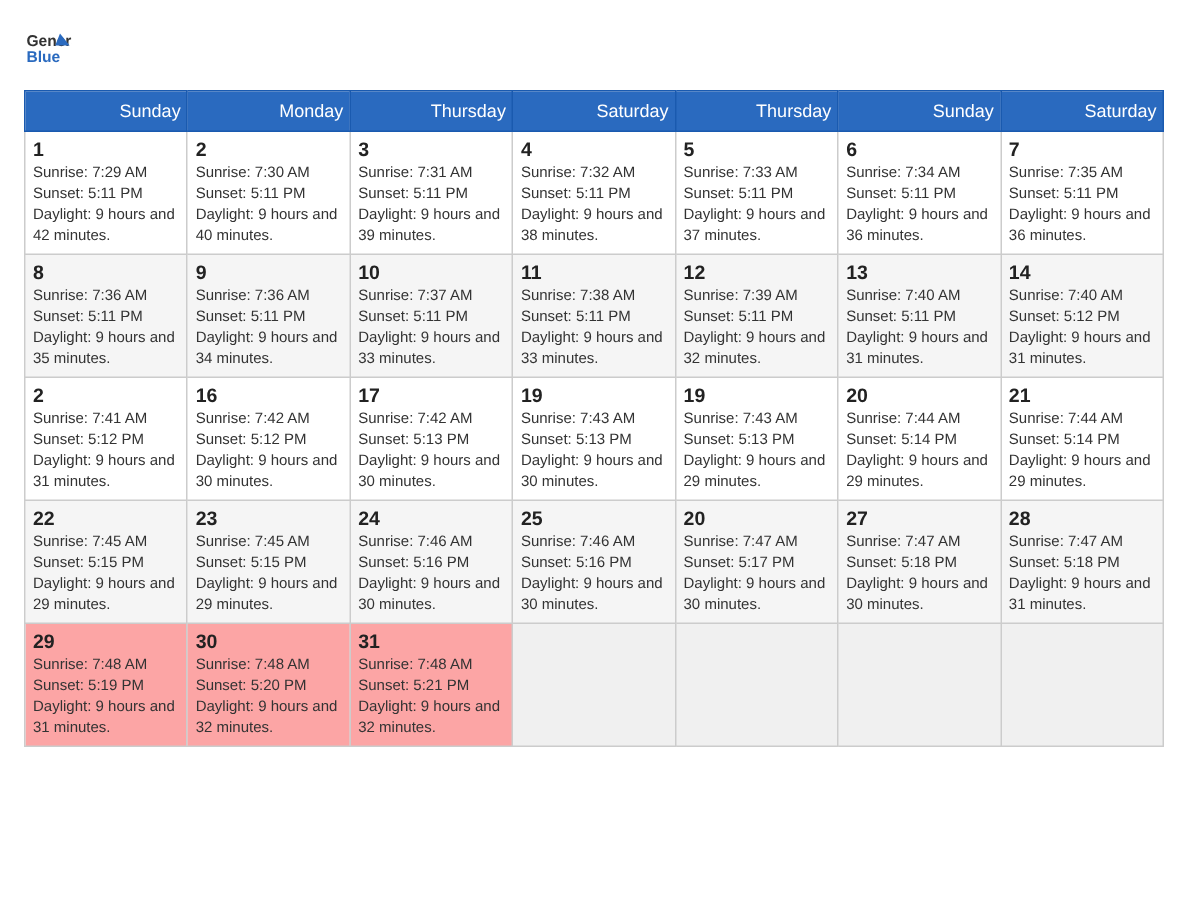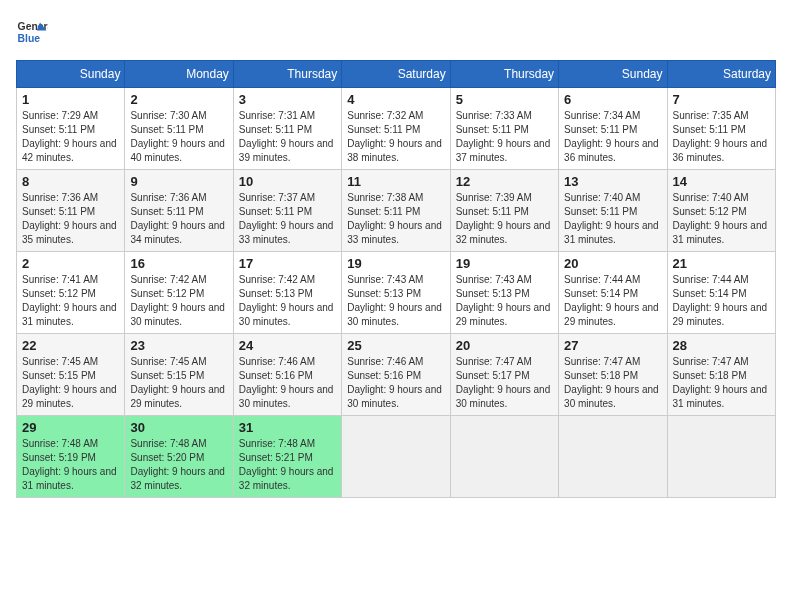--- a/index.html
+++ b/index.html
@@ -56,21 +56,21 @@
       padding: 4px 5px;
       vertical-align: top;
       width: calc(100% / 7);
       min-height: 80px;
       background: #fff;
     }
     .calendar tr:nth-child(even) td {
       background: #f5f5f5;
     }
     .calendar tr:last-child td {
-      background: #86efac;
+      background: #fca5a5;
     }
     .day-number {
       font-size: 13px;
       font-weight: bold;
       color: #222;
       display: block;
       margin-bottom: 2px;
     }
     .day-detail {
       font-size: 10px;

